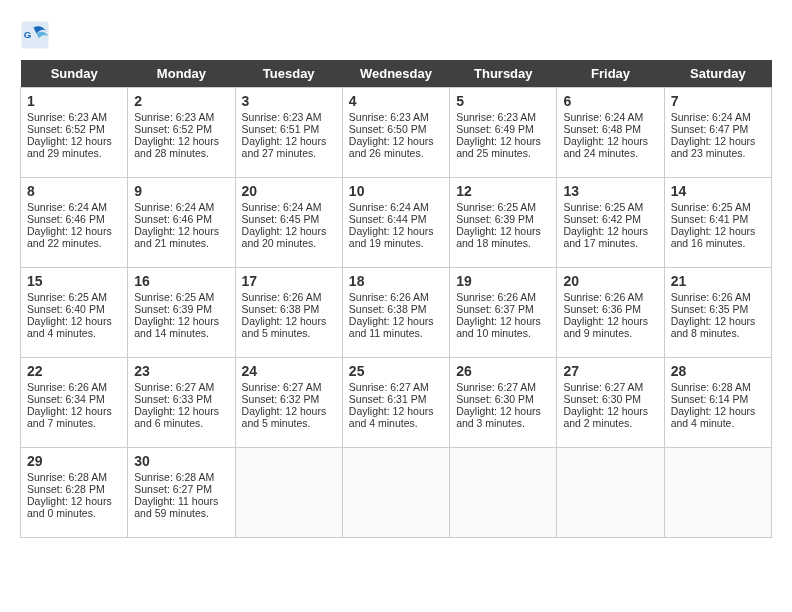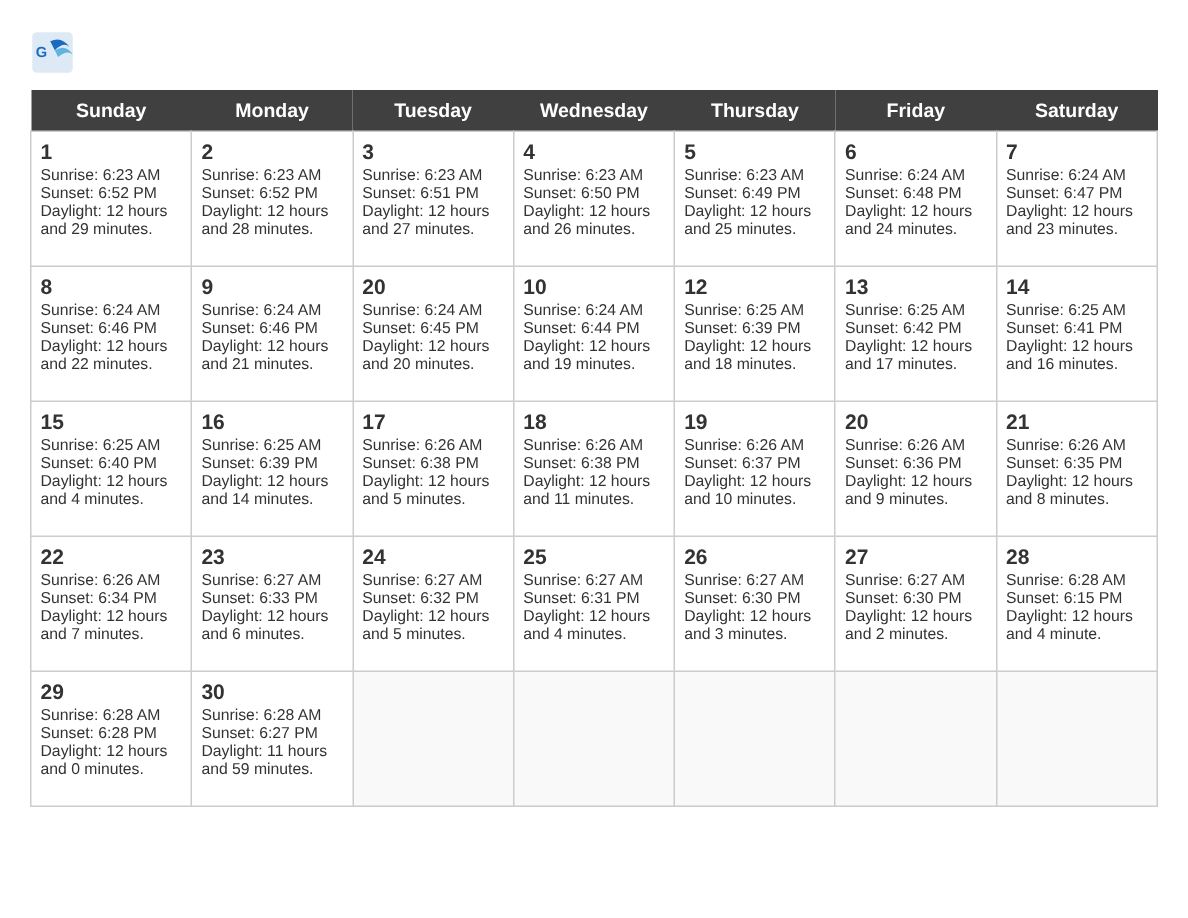--- a/index.html
+++ b/index.html
@@ -303,21 +303,21 @@
         <td>
           <span class="day-num">27</span>
           <div>Sunrise: 6:27 AM</div>
           <div>Sunset: 6:30 PM</div>
           <div>Daylight: 12 hours</div>
           <div>and 2 minutes.</div>
         </td>
         <td>
           <span class="day-num">28</span>
           <div>Sunrise: 6:28 AM</div>
-          <div>Sunset: 6:15 PM</div>
+          <div>Sunset: 6:14 PM</div>
           <div>Daylight: 12 hours</div>
           <div>and 4 minute.</div>
         </td>
       </tr>
       <tr>
         <td>
           <span class="day-num">29</span>
           <div>Sunrise: 6:28 AM</div>
           <div>Sunset: 6:28 PM</div>
           <div>Daylight: 12 hours</div>

